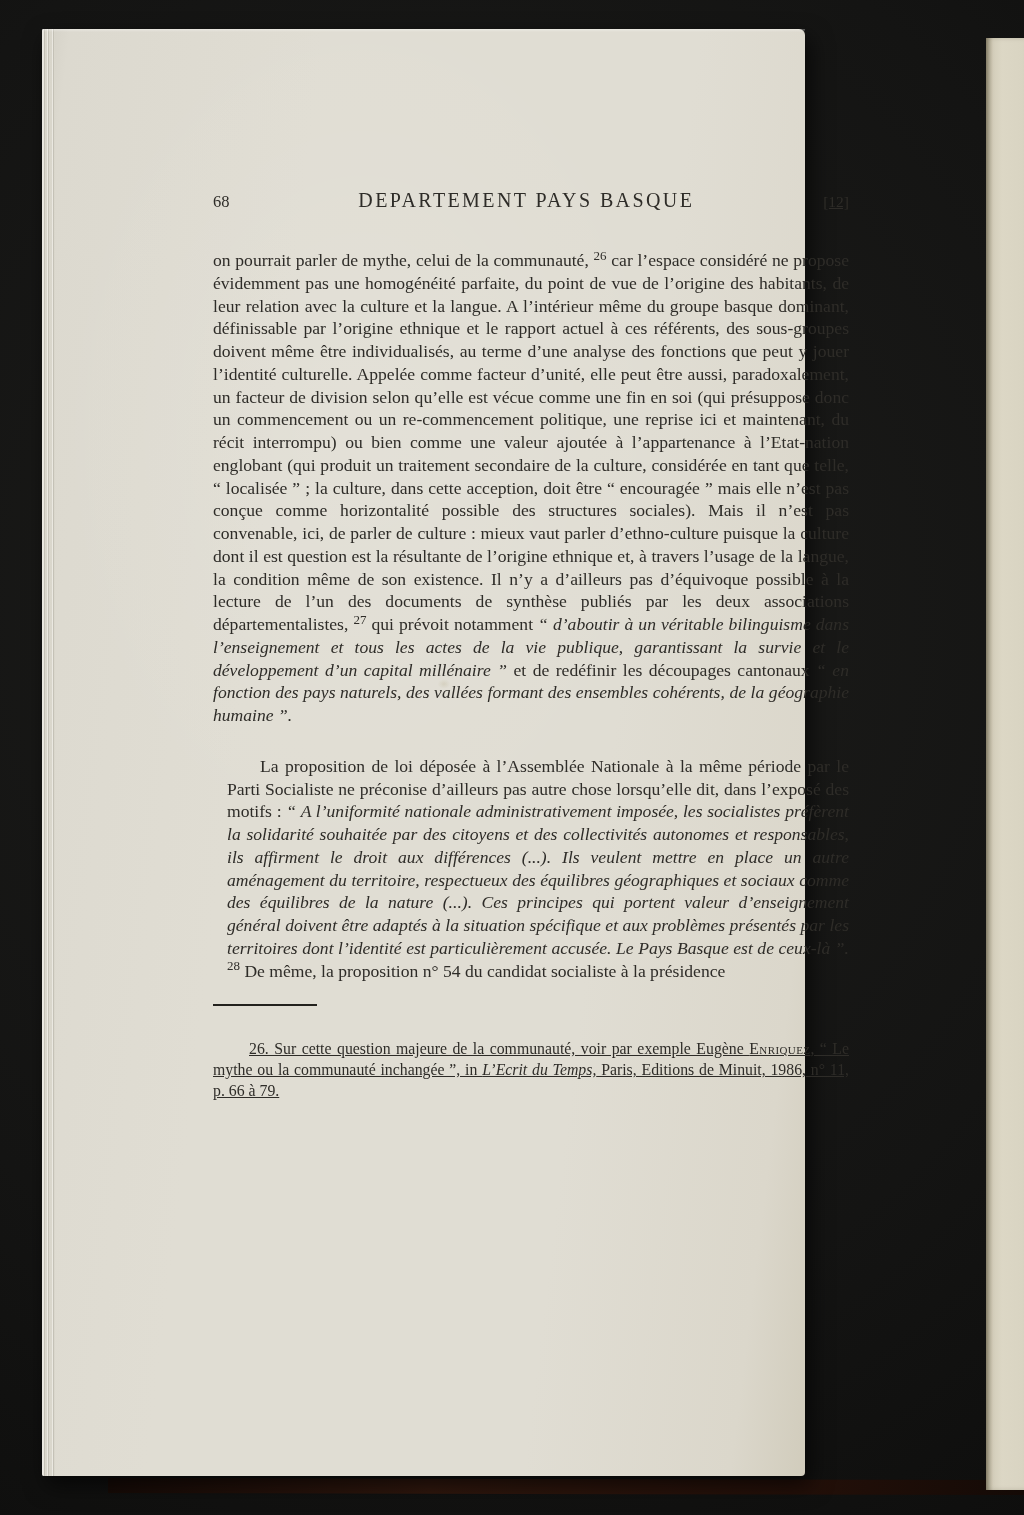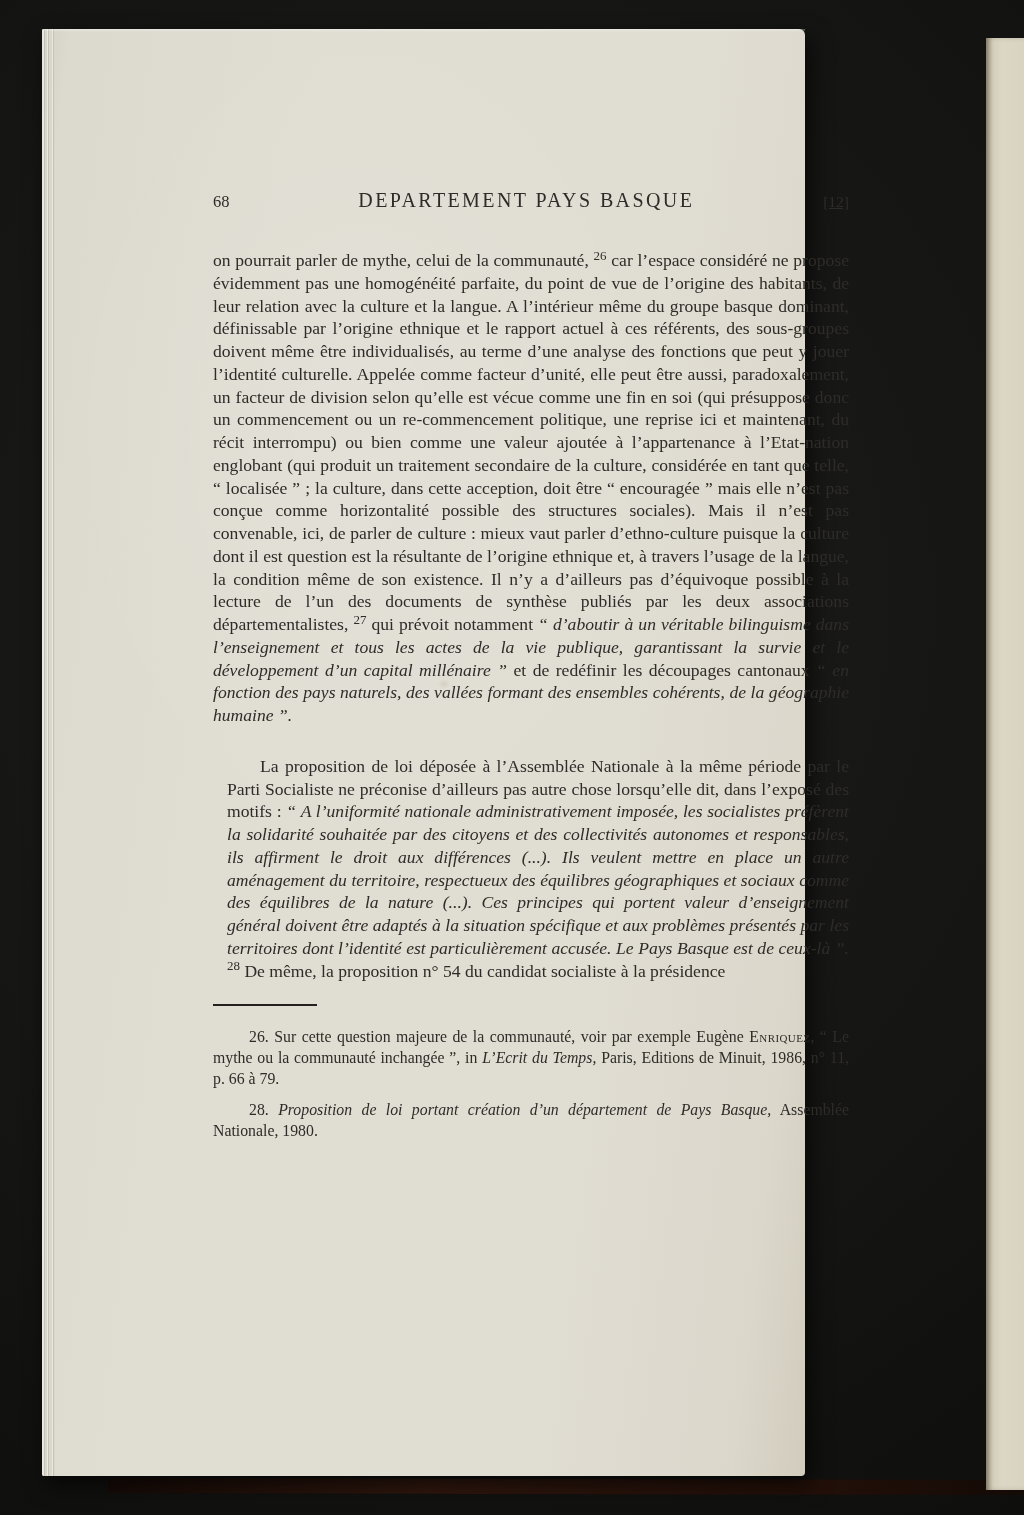--- a/index.html
+++ b/index.html
@@ -46,21 +46,21 @@
   .folio{font-size:16.5px;}
   .running-title{font-size:20px;letter-spacing:2.4px;}
   .issue{font-size:15.5px;text-decoration:underline;}
   .para{font-size:17.6px;line-height:22.75px;text-align:justify;margin:0;}
   .para.p2{margin-top:28px;text-indent:33px;margin-left:14px;}
   .sup{font-size:13px;line-height:0;position:relative;top:-6.5px;}
   .it{font-style:italic;}
   .sc{font-variant:small-caps;letter-spacing:.4px;}
   .fn-rule{width:104px;height:0;border:none;border-top:2.5px solid #23211d;margin:22px 0 0 0;}
   .footnote{font-size:15.8px;line-height:21px;text-align:justify;margin:10px 0 0 0;text-indent:36px;}
-  .footnote.first{margin-top:20px;}
+  .footnote.first{margin-top:32px;text-decoration:underline;}
 </style>
 </head>
 <body>
 
 <div class="scan">
   <div class="cover-edge"></div>
   <div class="next-page"></div>
 
   <div class="page">
     <div class="content">
@@ -70,17 +70,16 @@
         <span class="running-title">DEPARTEMENT PAYS BASQUE</span>
         <span class="issue">[12]</span>
       </div>
 
       <p class="para p1"><span>on pourrait parler de mythe, celui de la communauté, </span><span class="sup">26</span><span> car l’espace considéré ne propose évidemment pas une homogénéité parfaite, du point de vue de l’origine des habitants, de leur relation avec la culture et la langue. A l’intérieur même du groupe basque dominant, définissable par l’origine ethnique et le rapport actuel à ces référents, des sous-groupes doivent même être individualisés, au terme d’une analyse des fonctions que peut y jouer l’identité culturelle. Appelée comme facteur d’unité, elle peut être aussi, paradoxalement, un facteur de division selon qu’elle est vécue comme une fin en soi (qui présuppose donc un commencement ou un re-commencement politique, une reprise ici et maintenant, du récit interrompu) ou bien comme une valeur ajoutée à l’appartenance à l’Etat-nation englobant (qui produit un traitement secondaire de la culture, considérée en tant que telle, “&nbsp;localisée&nbsp;” ; la culture, dans cette acception, doit être “&nbsp;encouragée&nbsp;” mais elle n’est pas conçue comme horizontalité possible des structures sociales). Mais il n’est pas convenable, ici, de parler de culture : mieux vaut parler d’ethno-culture puisque la culture dont il est question est la résultante de l’origine ethnique et, à travers l’usage de la langue, la condition même de son existence. Il n’y a d’ailleurs pas d’équivoque possible à la lecture de l’un des documents de synthèse publiés par les deux associations départementalistes, </span><span class="sup">27</span><span> qui prévoit notamment </span><span class="it">“&nbsp;d’aboutir à un véritable bilinguisme dans l’enseignement et tous les actes de la vie publique, garantissant la survie et le développement d’un capital millénaire&nbsp;”</span><span> et de redéfinir les découpages cantonaux </span><span class="it">“&nbsp;en fonction des pays naturels, des vallées formant des ensembles cohérents, de la géographie humaine&nbsp;”.</span></p>
       <p class="para p2"><span>La proposition de loi déposée à l’Assemblée Nationale à la même période par le Parti Socialiste ne préconise d’ailleurs pas autre chose lorsqu’elle dit, dans l’exposé des motifs : </span><span class="it">“&nbsp;A l’uniformité nationale administrativement imposée, les socialistes préfèrent la solidarité souhaitée par des citoyens et des collectivités autonomes et responsables, ils affirment le droit aux différences (...). Ils veulent mettre en place un autre aménagement du territoire, respectueux des équilibres géographiques et sociaux comme des équilibres de la nature (...). Ces principes qui portent valeur d’enseignement général doivent être adaptés à la situation spécifique et aux problèmes présentés par les territoires dont l’identité est particulièrement accusée. Le Pays Basque est de ceux-là&nbsp;”. </span><span class="sup">28</span><span> De même, la proposition n° 54 du candidat socialiste à la présidence</span></p>
 
       <hr class="fn-rule">
 
       <p class="footnote first"><span>26. Sur cette question majeure de la communauté, voir par exemple Eugène </span><span class="sc">Enriquez</span><span>, “&nbsp;Le mythe ou la communauté inchangée&nbsp;”, in </span><span class="it">L’Ecrit du Temps,</span><span> Paris, Editions de Minuit, 1986, n° 11, p. 66 à 79.</span></p>
-      <p class="footnote"><span>28. </span><span class="it">Proposition de loi portant création d’un département de Pays Basque,</span><span> Assemblée Nationale, 1980.</span></p>
 
     </div>
   </div>
 </div>
 
 </body></html>

